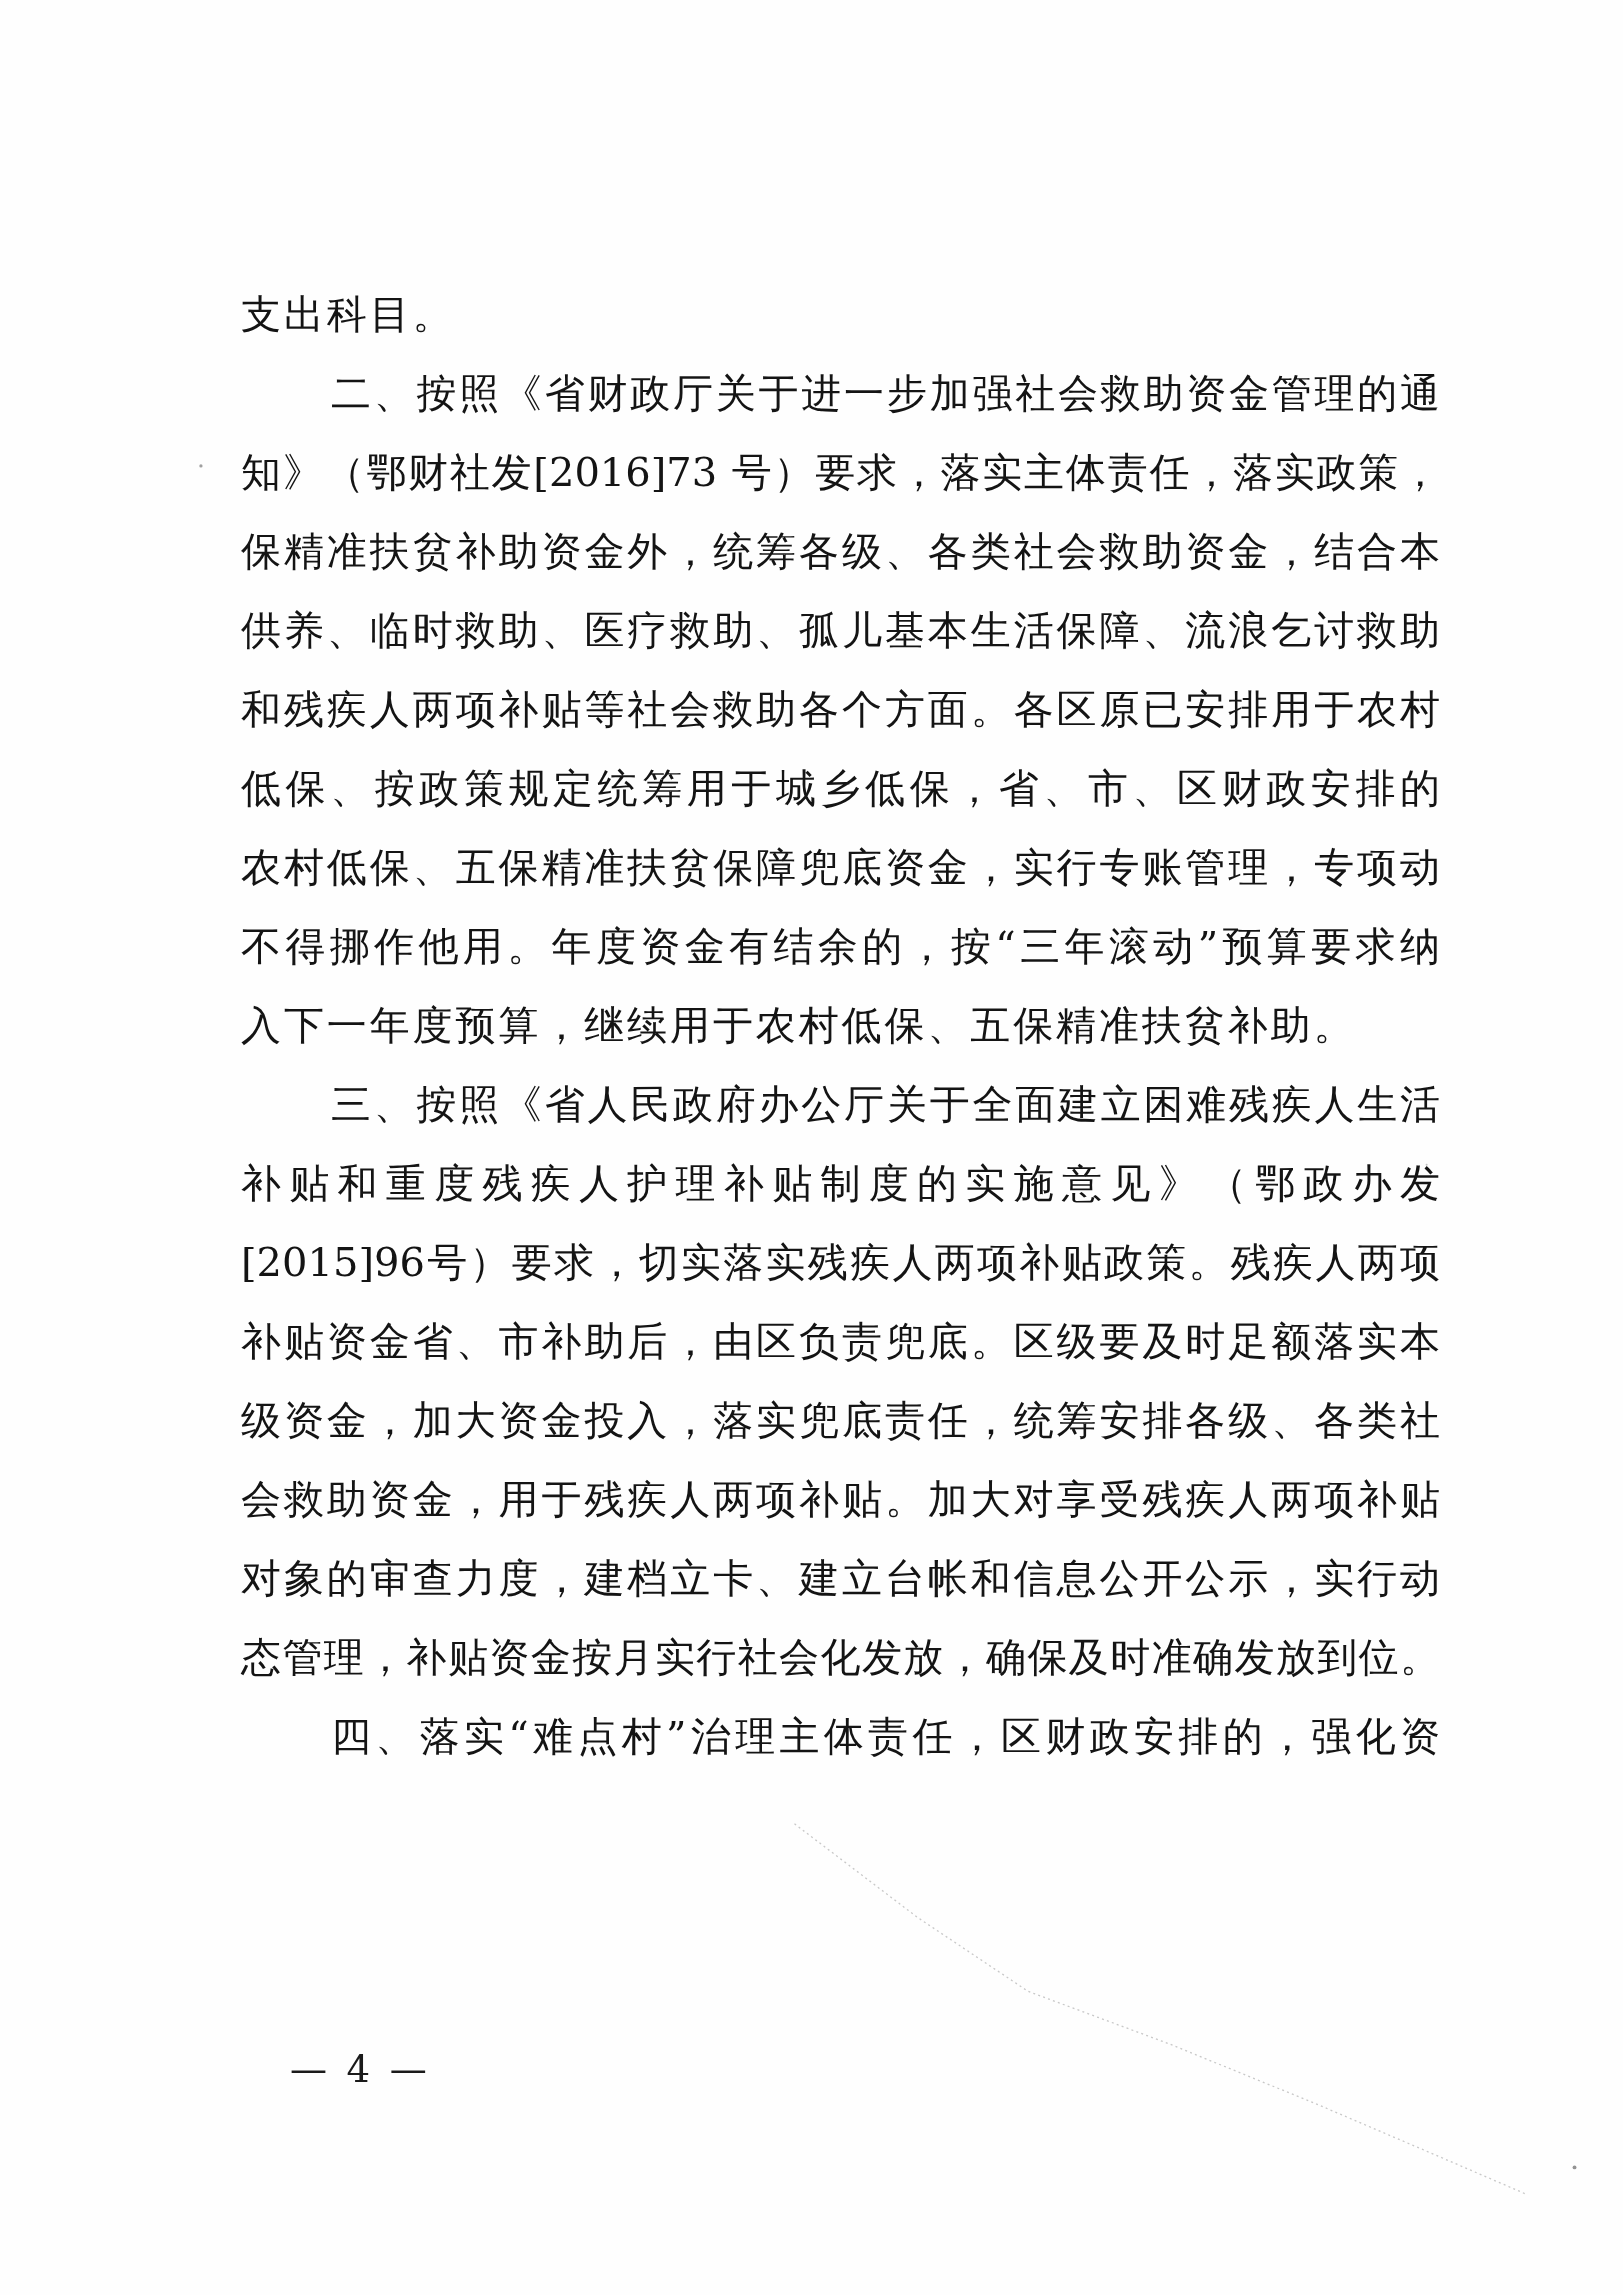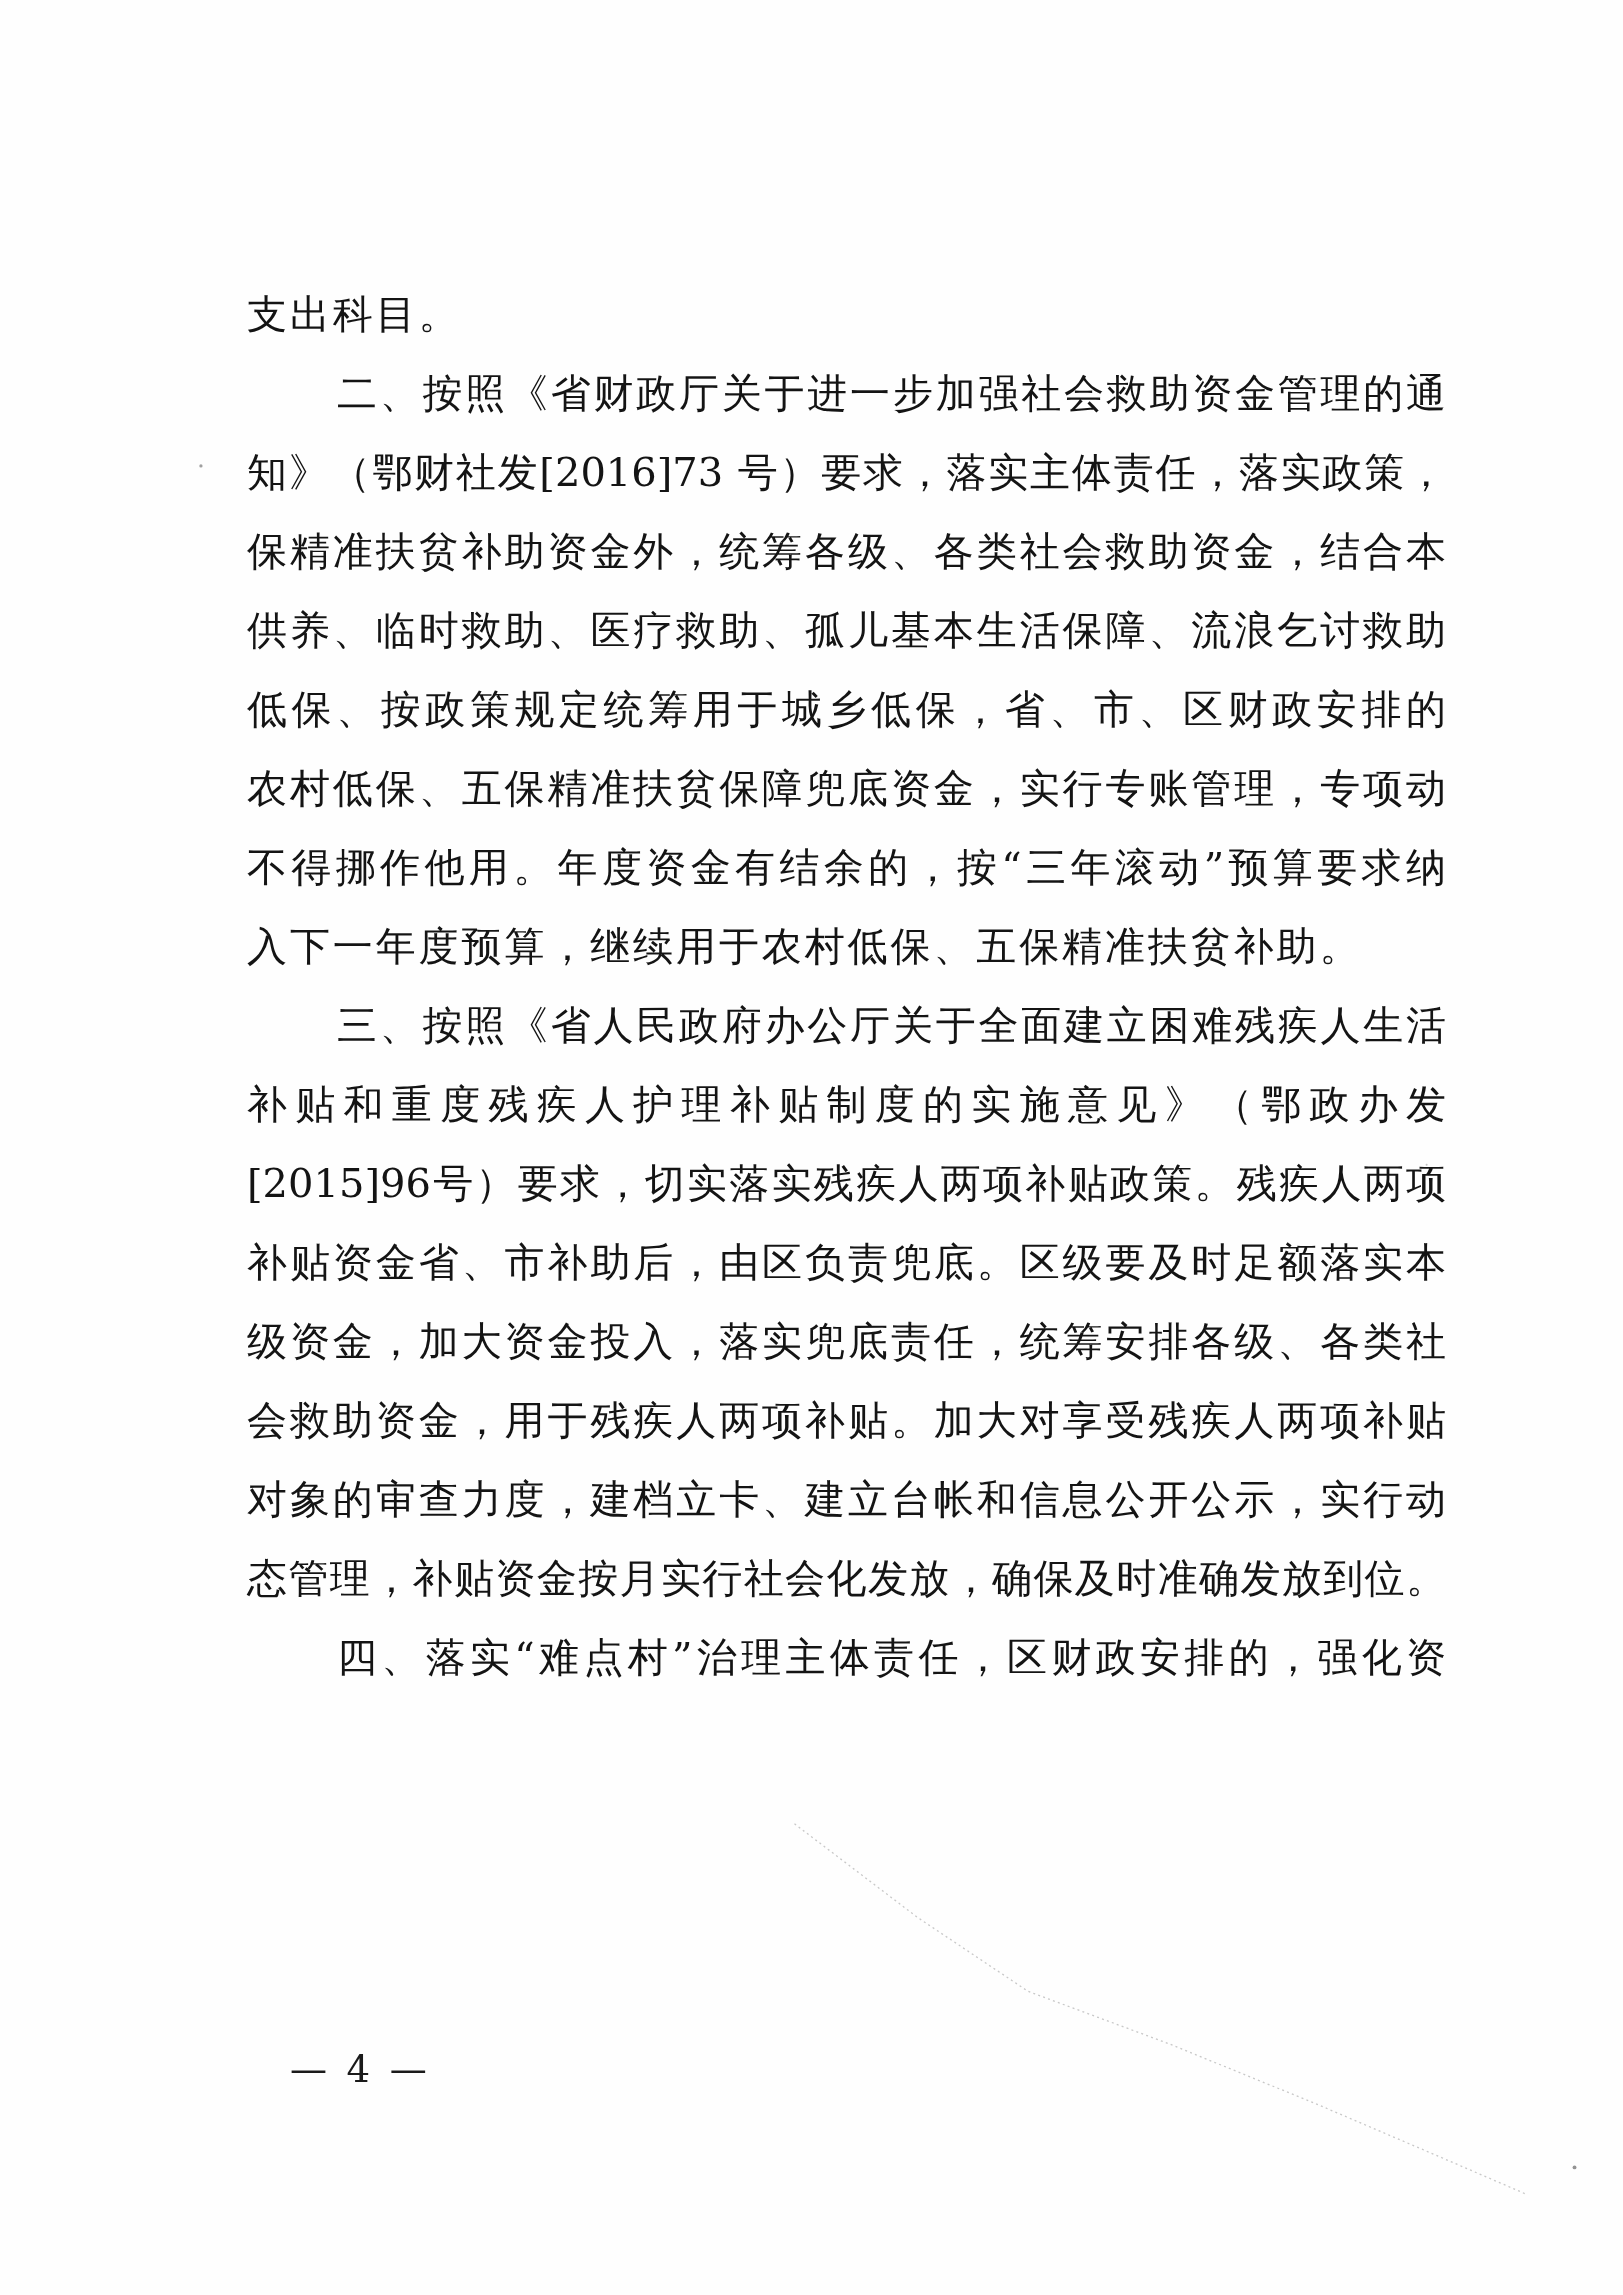--- a/index.html
+++ b/index.html
@@ -17,21 +17,21 @@
     }
     .page {
       position: absolute;
       left: 0; top: 0;
       width: 1623px;
       height: 2295px;
       background: #fefefe;
     }
     .body-text {
       position: absolute;
-      left: 247px;
+      left: 241px;
       top: 275px;
       width: 1199px;
     }
     .para { margin: 0; padding: 0; }
     .line {
       height: 79px;
       line-height: 79px;
       font-size: 40px;
       white-space: normal;
       overflow: visible;
@@ -80,20 +80,21 @@
 
     <div class="para">
       <div class="line l">支出科目。</div>
     </div>
 
     <div class="para">
       <div class="line j indent">二、按照《省财政厅关于进一步加强社会救助资金管理的通</div>
       <div class="line j">知》（鄂财社发[2016]73 号）要求，落实主体责任，落实政策，</div>
       <div class="line j">保精准扶贫补助资金外，统筹各级、各类社会救助资金，结合本</div>
       <div class="line j">供养、临时救助、医疗救助、孤儿基本生活保障、流浪乞讨救助</div>
+      <div class="line j">和残疾人两项补贴等社会救助各个方面。各区原已安排用于农村</div>
       <div class="line j">低保、按政策规定统筹用于城乡低保，省、市、区财政安排的</div>
       <div class="line j">农村低保、五保精准扶贫保障兜底资金，实行专账管理，专项动</div>
       <div class="line j">不得挪作他用。年度资金有结余的，按“三年滚动”预算要求纳</div>
       <div class="line l">入下一年度预算，继续用于农村低保、五保精准扶贫补助。</div>
     </div>
 
     <div class="para">
       <div class="line j indent">三、按照《省人民政府办公厅关于全面建立困难残疾人生活</div>
       <div class="line j">补贴和重度残疾人护理补贴制度的实施意见》（鄂政办发</div>
       <div class="line j">[2015]96号）要求，切实落实残疾人两项补贴政策。残疾人两项</div>

